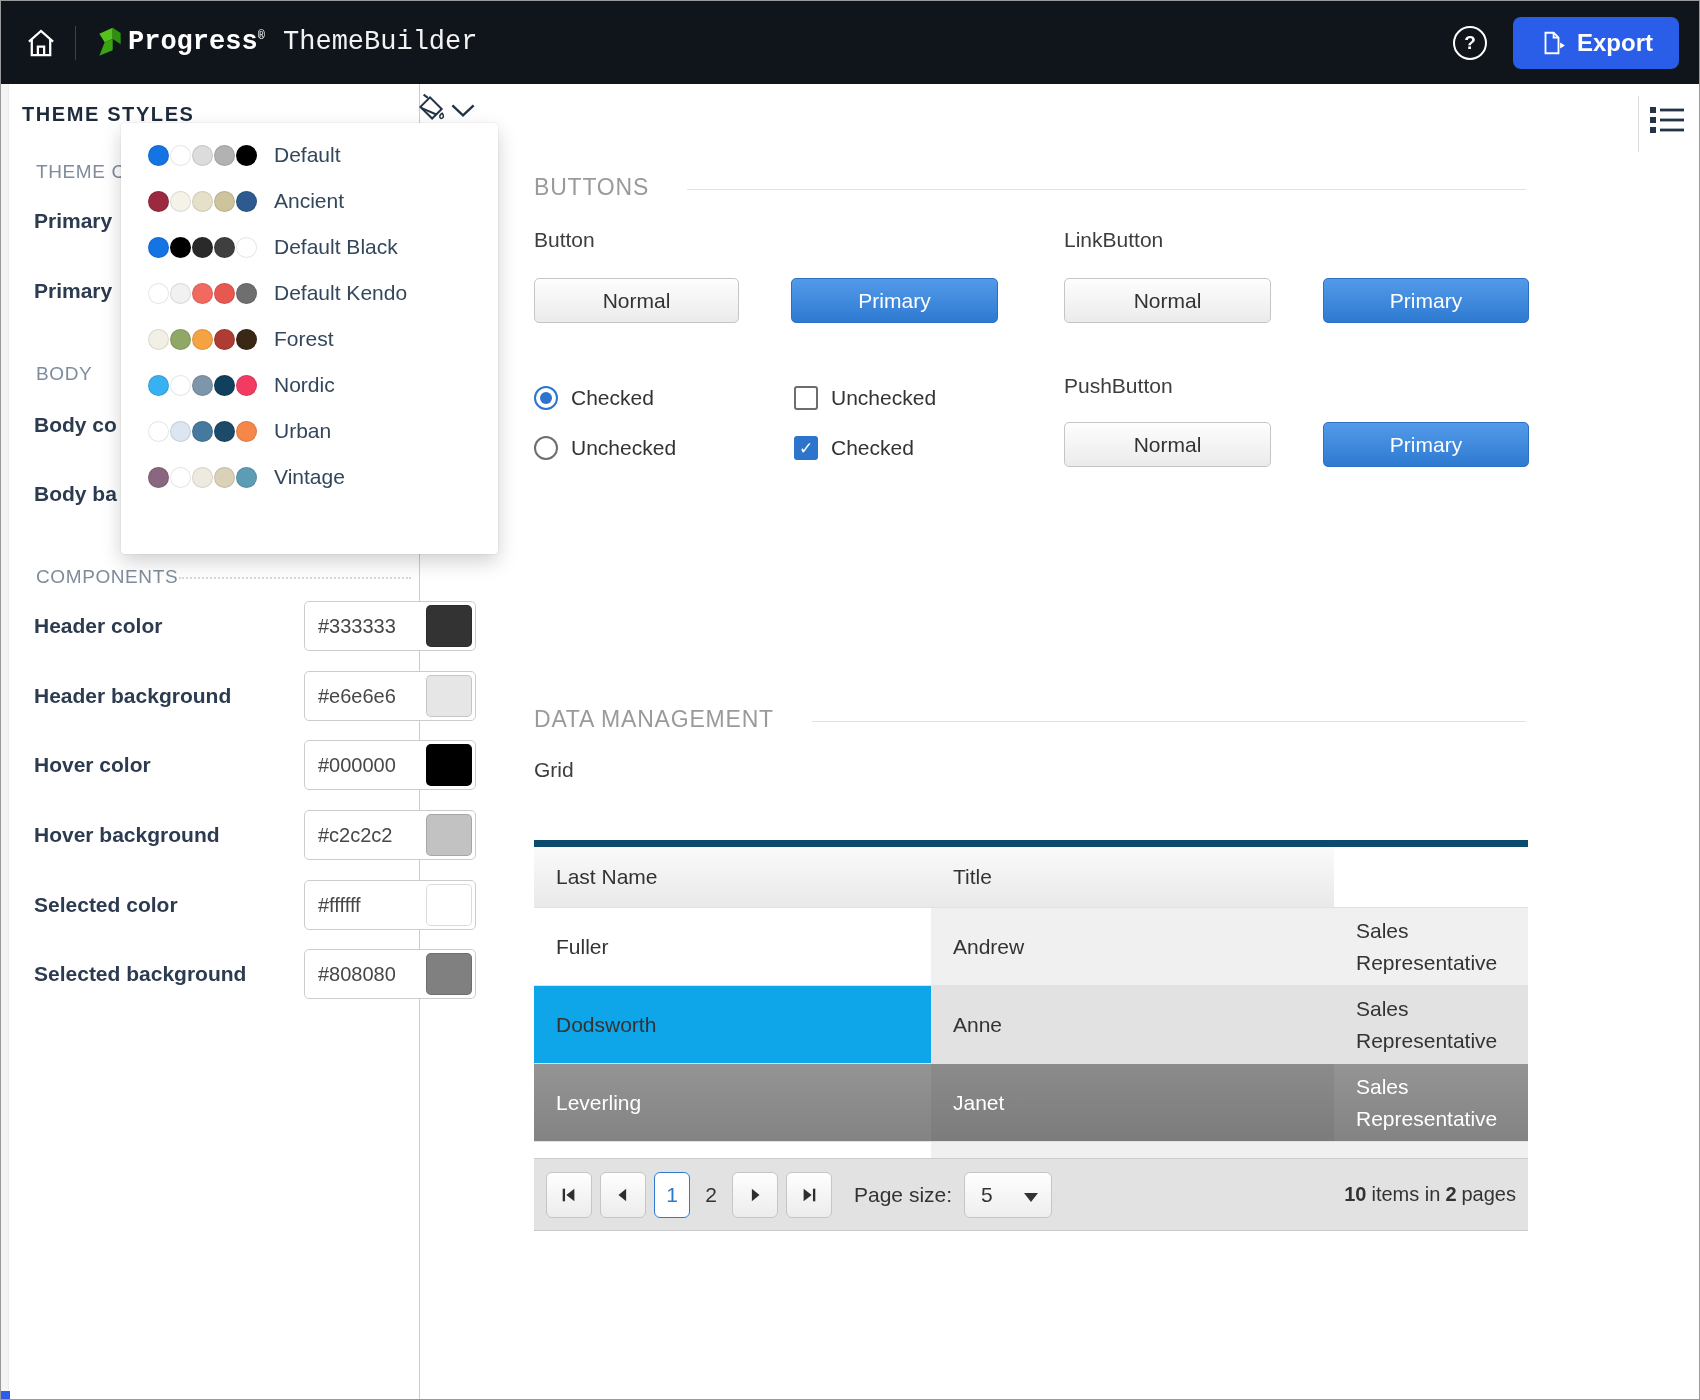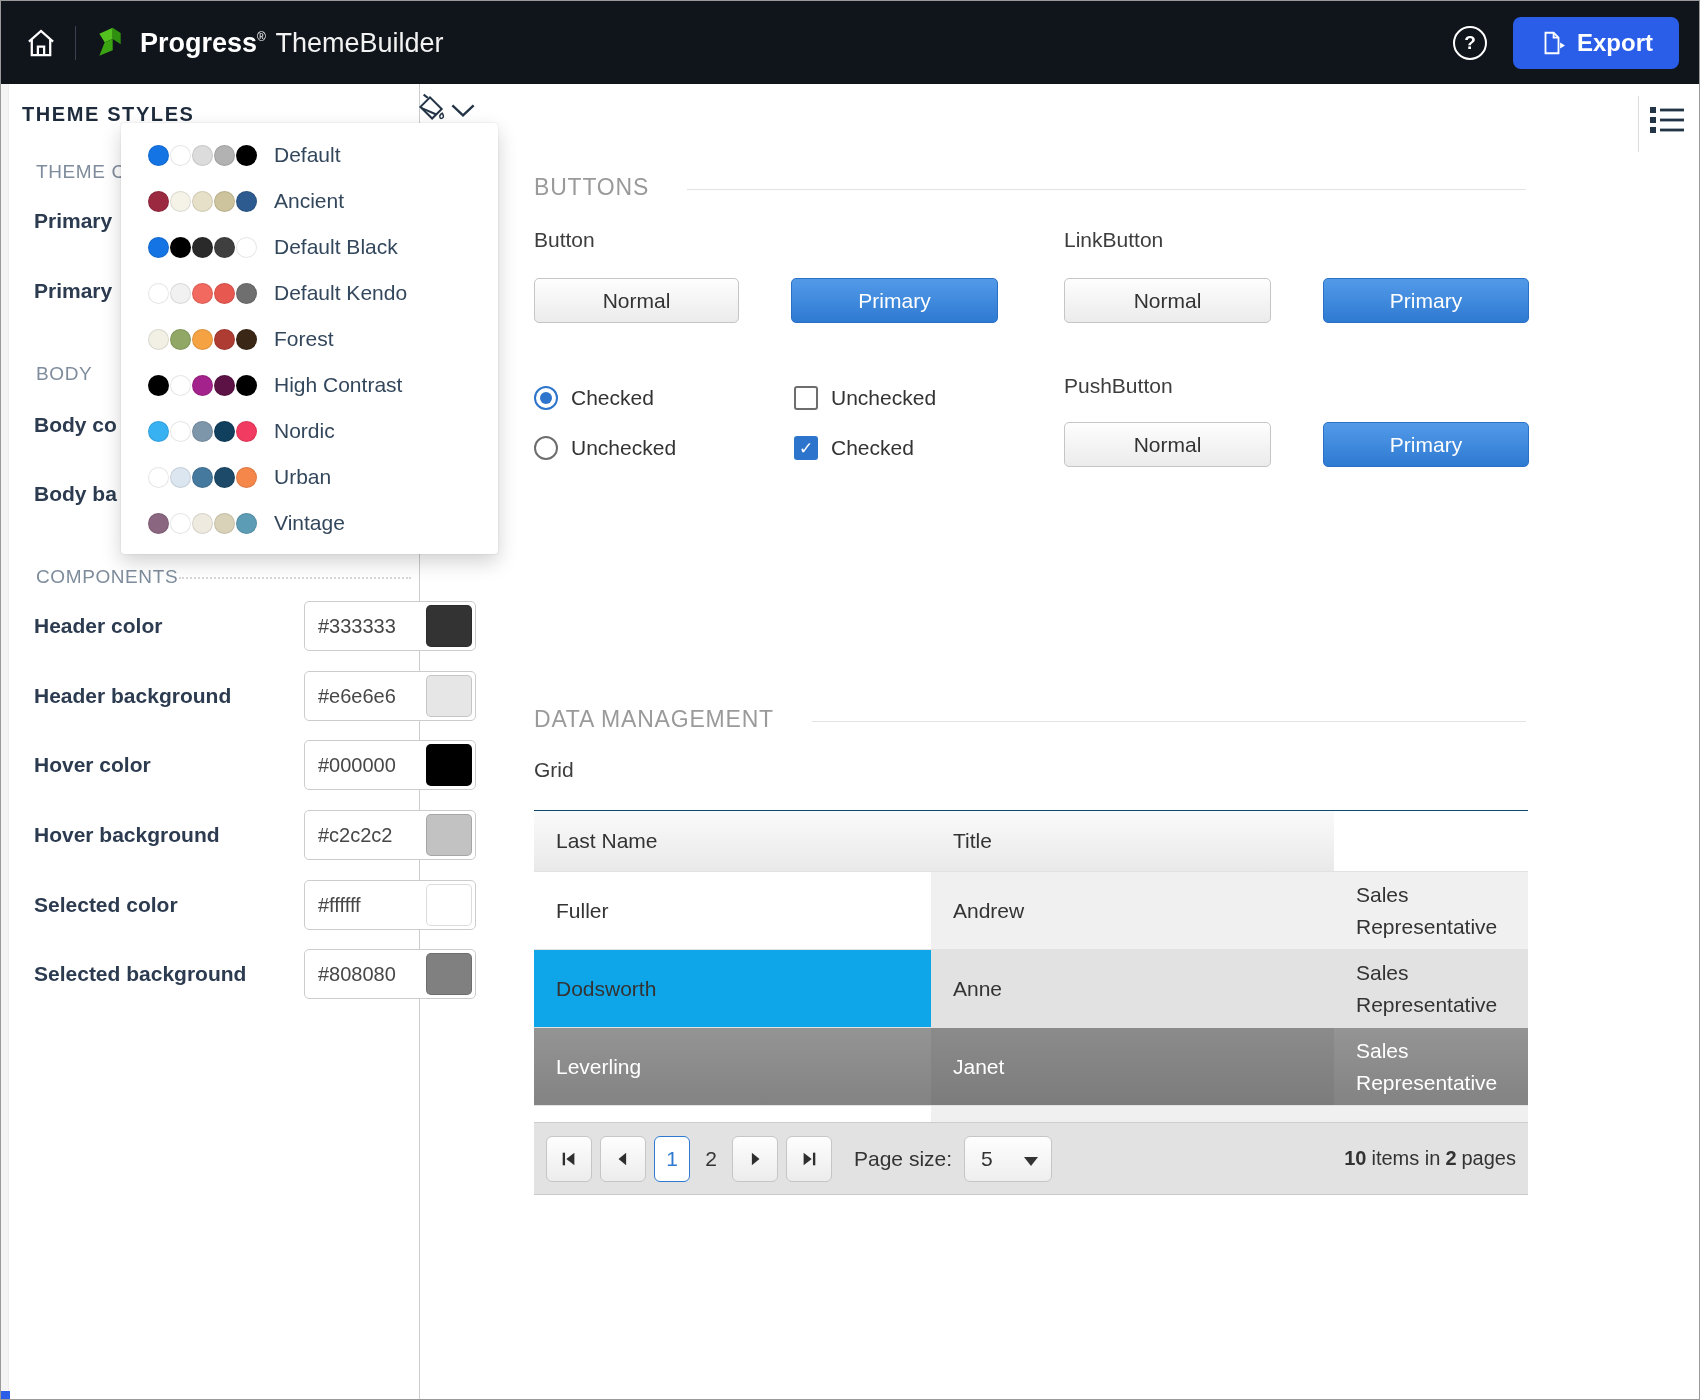--- a/index.html
+++ b/index.html
@@ -4,21 +4,21 @@
 <style>
   html,body{margin:0;padding:0;background:#fff;}
   body{font-family:"Liberation Sans","DejaVu Sans",sans-serif;-webkit-font-smoothing:antialiased;}
   .app{position:relative;width:1698px;height:1398px;border:1px solid #9a9a9a;overflow:hidden;background:#fff;}
 
   
   .topbar{position:absolute;left:0;top:0;width:100%;height:83px;background:#10141b;display:flex;align-items:center;padding:0 20px;box-sizing:border-box;}
   .tb-left{display:flex;align-items:center;}
   .home-btn{width:40px;height:40px;display:flex;align-items:center;justify-content:center;cursor:pointer;}
   .tb-divider{width:1px;height:34px;background:#3a4250;margin:0 20px 0 14px;}
-  .brand{display:flex;align-items:flex-end;gap:16px;}
+  .brand{display:flex;align-items:flex-start;gap:4px;font-family:Liberation Mono, monospace;}
   .brand-text{color:#fff;font-size:27px;}
   .brand-bold{font-weight:700;}
   .brand-reg{font-size:12px;vertical-align:top;position:relative;top:2px;}
   .brand-light{font-weight:400;color:#f2f2f2;margin-left:2px;}
   .tb-right{margin-left:auto;display:flex;align-items:center;gap:26px;}
   .help-btn{width:30px;height:30px;border:2px solid #fff;border-radius:50%;color:#fff;font-size:19px;font-weight:700;display:flex;align-items:center;justify-content:center;cursor:pointer;}
   .export-btn{display:flex;align-items:center;gap:12px;background:#2a5ee8;color:#fff;border:none;border-radius:8px;height:52px;padding:0 26px;font-size:24px;font-weight:600;cursor:pointer;font-family:inherit;}
 
   
   .sidebar{position:absolute;left:0;top:83px;width:419px;bottom:0;background:#fff;border-right:1px solid #ccc;box-sizing:border-box;}
@@ -67,21 +67,21 @@
   .choice{position:absolute;display:flex;align-items:center;gap:13px;font-size:21px;color:#333;}
   .radio{width:20px;height:20px;border-radius:50%;box-sizing:content-box;cursor:pointer;}
   .radio.on{border:2px solid #2d74cc;position:relative;}
   .radio.on::after{content:"";position:absolute;left:4px;top:4px;width:12px;height:12px;border-radius:50%;background:#2d74cc;}
   .radio.off{border:2px solid #6d6d6d;}
   .cbox{width:20px;height:20px;border-radius:3px;box-sizing:content-box;cursor:pointer;}
   .cbox.off{border:2px solid #6d6d6d;}
   .cbox.on{border:2px solid #2d74cc;background:#2d74cc;color:#fff;font-size:17px;font-weight:700;display:flex;align-items:center;justify-content:center;line-height:1;}
 
   
-  .grid-table{position:absolute;left:36px;top:726px;width:994px;border-top:1px solid #0c4a6e;}
+  .grid-table{position:absolute;left:36px;top:756px;width:994px;border-top:7px solid #0c4a6e;}
   .g-row,.g-head,.g-partial{display:grid;grid-template-columns:397px 403px 194px;}
   .g-head{height:60px;}
   .g-head .cell{background:linear-gradient(#fafafa,#e9e9e9);font-size:21px;color:#333;display:flex;align-items:center;padding-left:22px;cursor:pointer;}
   .g-head .c2{background:linear-gradient(#d2d2d2,#bdbdbd);border-left:1px solid #f2f2f2;border-right:1px solid #f2f2f2;}
   .g-row{min-height:77px;border-top:1px solid #e2e2e2;}
   .g-row .cell{font-size:21px;color:#333;display:flex;align-items:center;padding-left:22px;line-height:1.5;cursor:pointer;}
   .r0 .cell{background:#fff;}
   .r0 .c2,.r0 .c3{background:#f0f0f0;}
   .r1 .cell{background:#0ea5e9;}
   .r1 .c2,.r1 .c3{background:#e2e2e2;}
@@ -255,30 +255,20 @@
           <span class="swatch" style="background: rgb(242, 239, 228);"></span>
           <span class="swatch" style="background: rgb(144, 167, 101);"></span>
           <span class="swatch" style="background: rgb(245, 162, 67);"></span>
           <span class="swatch" style="background: rgb(174, 60, 50);"></span>
           <span class="swatch" style="background: rgb(59, 39, 22);"></span>
         </span>
       <span class="dd-label">Forest</span>
     </div>
     <div class="dd-item">
       <span class="swatches">
-          <span class="swatch" style="background: rgb(0, 0, 0);"></span>
-          <span class="swatch" style="background: rgb(255, 255, 255);"></span>
-          <span class="swatch" style="background: rgb(164, 34, 139);"></span>
-          <span class="swatch" style="background: rgb(92, 18, 69);"></span>
-          <span class="swatch" style="background: rgb(0, 0, 0);"></span>
-        </span>
-      <span class="dd-label">High Contrast</span>
-    </div>
-    <div class="dd-item">
-      <span class="swatches">
           <span class="swatch" style="background: rgb(56, 177, 243);"></span>
           <span class="swatch" style="background: rgb(255, 255, 255);"></span>
           <span class="swatch" style="background: rgb(126, 150, 170);"></span>
           <span class="swatch" style="background: rgb(17, 63, 94);"></span>
           <span class="swatch" style="background: rgb(242, 59, 96);"></span>
         </span>
       <span class="dd-label">Nordic</span>
     </div>
     <div class="dd-item">
       <span class="swatches">

